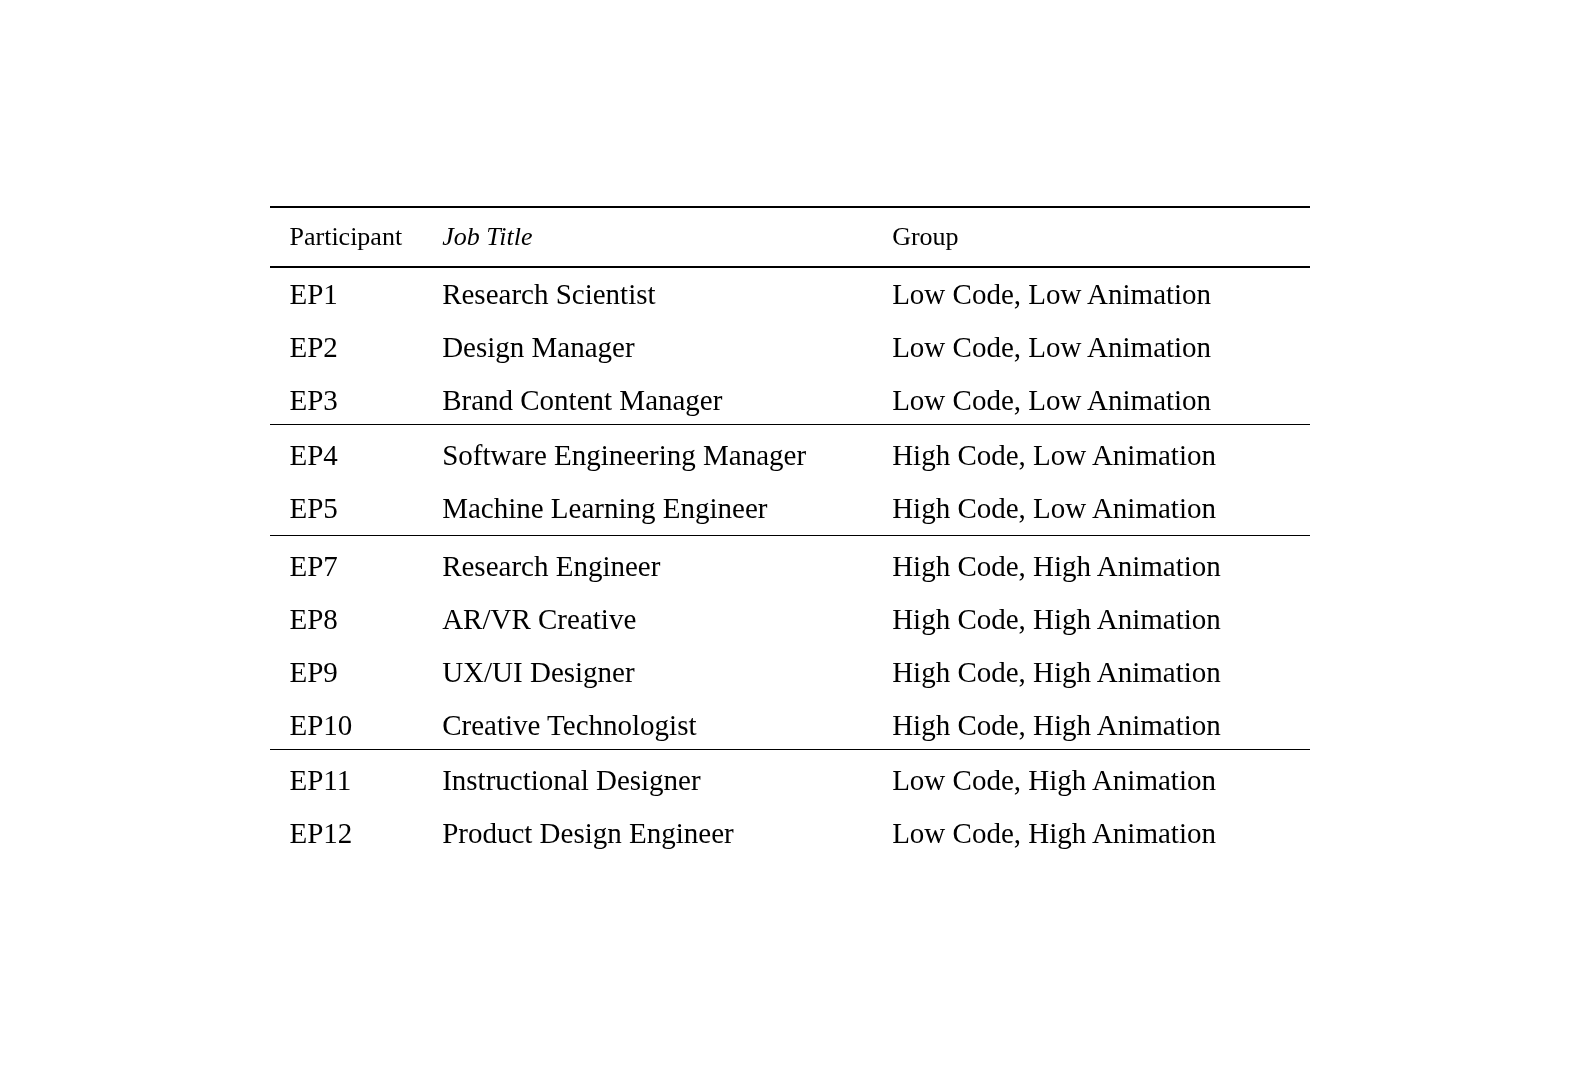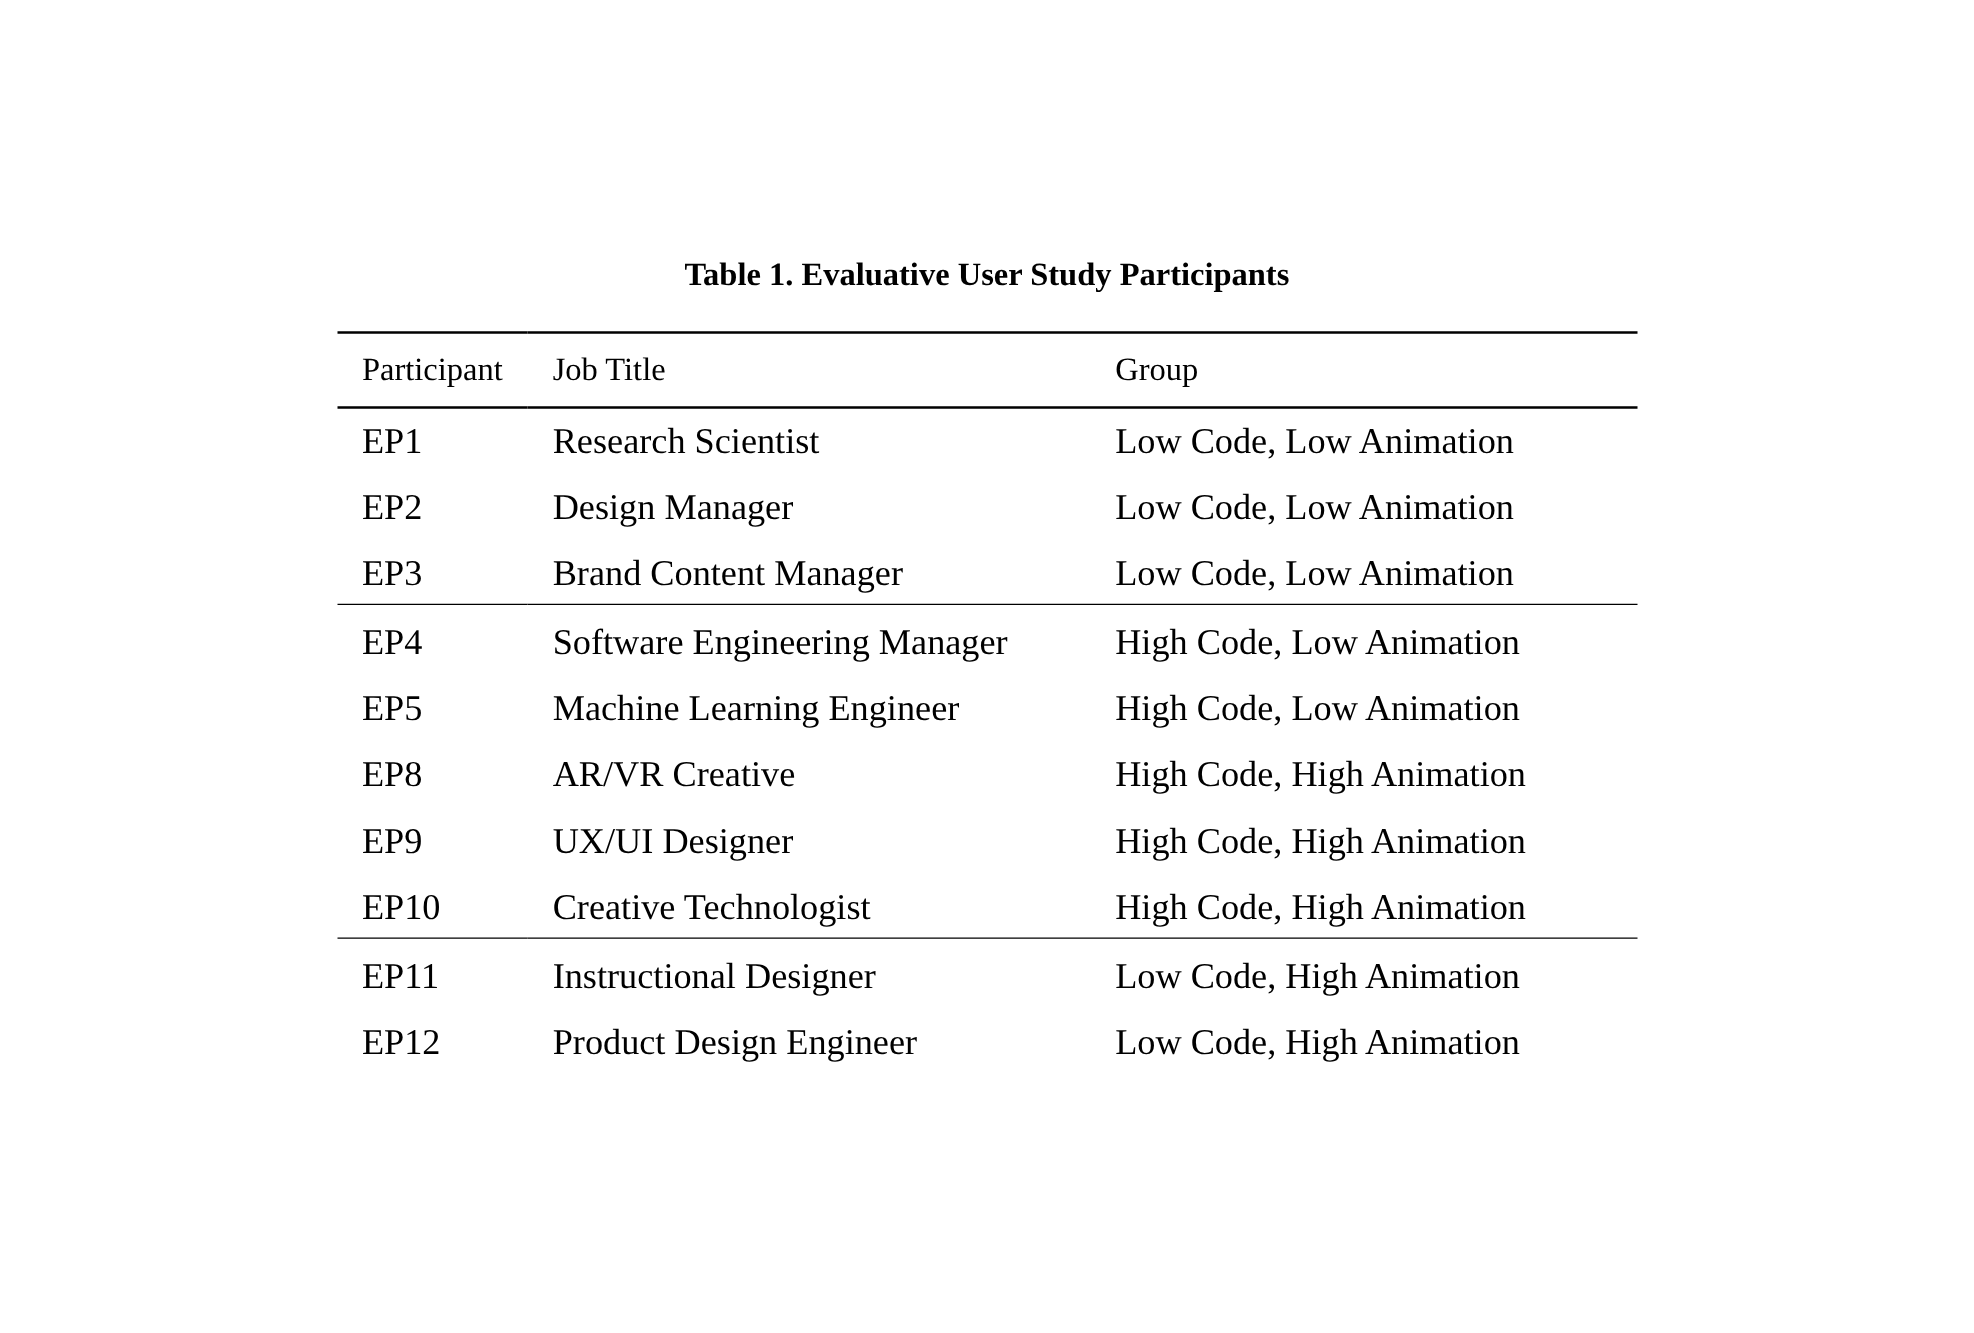--- a/index.html
+++ b/index.html
@@ -73,31 +73,31 @@
     .table-bottom-border {
       border-bottom: 2px solid #000;
     }
 
     .col-participant {
       width: 140px;
     }
 
     .col-job {
       width: 450px;
+      font-style: italic;
     }
 
     .col-group {
       width: auto;
     }
   </style>
 </head>
 <body>
 
 <div class="page-container">
-  <div class="table-caption">Table 1.  Evaluative User Study Participants</div>
 
   <table>
     <thead>
       <tr>
         <th class="col-participant">Participant</th>
         <th class="col-job">Job Title</th>
         <th class="col-group">Group</th>
       </tr>
     </thead>
     <tbody id="table-body">
@@ -119,20 +119,25 @@
         <tr class="group-divider">
           <td>EP4</td>
           <td>Software Engineering Manager</td>
           <td>High Code, Low Animation</td>
         </tr>
         <tr>
           <td>EP5</td>
           <td>Machine Learning Engineer</td>
           <td>High Code, Low Animation</td>
         </tr>
+        <tr class="group-divider">
+          <td>EP7</td>
+          <td>Research Engineer</td>
+          <td>High Code, High Animation</td>
+        </tr>
         <tr>
           <td>EP8</td>
           <td>AR/VR Creative</td>
           <td>High Code, High Animation</td>
         </tr>
         <tr>
           <td>EP9</td>
           <td>UX/UI Designer</td>
           <td>High Code, High Animation</td>
         </tr>

